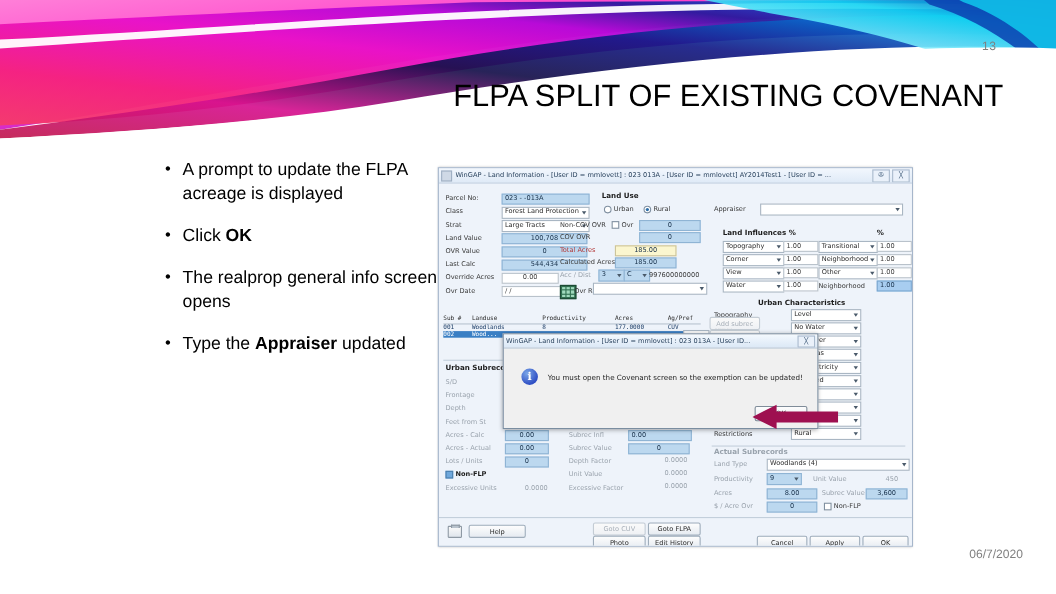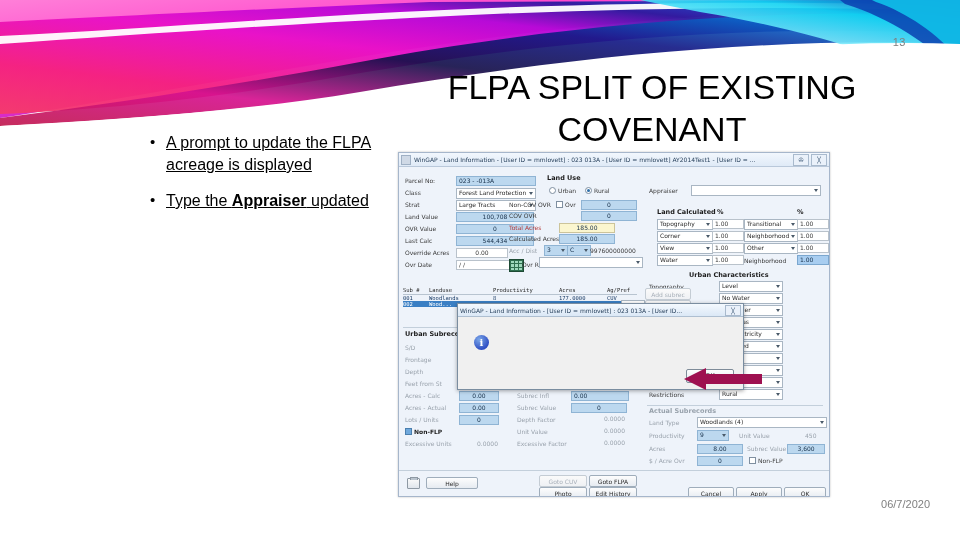--- a/index.html
+++ b/index.html
@@ -14,29 +14,29 @@
   
   .page-num{
     position:absolute;right:54px;top:36px;font-size:11px;color:#7f7f7f;
     font-family:"Liberation Sans", sans-serif;letter-spacing:.5px;
   }
   .slide-date{
     position:absolute;right:30px;bottom:30px;font-size:11px;color:#808080;
   }
   .slide-title{
     position:absolute;left:392px;top:66px;width:520px;
-    text-align:center;font-size:34px;line-height:42px;color:#000;
+    text-align:right;font-size:28px;line-height:42px;color:#000;
     font-family:"Liberation Sans", sans-serif;font-weight:400;
   }
   .bullets{
     position:absolute;left:148px;top:128px;width:250px;
     font-size:16px;line-height:22px;color:#000;
   }
   .bullets ul{margin:0;padding:0;list-style:none;}
-  .bullets li{margin:4px 0 14px 0;padding-left:18px;position:relative;text-decoration:underline;}
+  .bullets li{margin:16px 0 14px 0;padding-left:18px;position:relative;}
   .bullets li:before{content:"•";position:absolute;left:2px;top:-1px;font-size:15px;}
   .bullets b{font-weight:bold;}
 
   
   .app{
     position:absolute;left:398px;top:152px;width:430px;height:343px;
     background:#eef3fa;border:1px solid #a6b6cb;
     font-family:"DejaVu Sans", sans-serif;font-size:6px;color:#2b2b2b;
     box-shadow:0 0 2px rgba(0,0,0,.25);overflow:hidden;
   }
@@ -205,20 +205,22 @@
 </div>
 
 <div class="page-num">13</div>
 <div class="slide-date">06/7/2020</div>
 
 <div class="slide-title">FLPA SPLIT OF EXISTING COVENANT</div>
 
 <div class="bullets">
   <ul id="bullet-list-root">
       <li><span>A prompt to update the FLPA acreage is displayed</span></li>
+      <li><span>Click </span><b>OK</b></li>
+      <li><span>The realprop general info screen opens</span></li>
       <li><span>Type the </span><b>Appraiser</b><span> updated</span></li>
     </ul>
 </div>
 
 <div class="app">
 
   <div class="app-title">
     <span class="sysicon"></span>
     <span class="t-text">WinGAP - Land Information - [User ID = mmlovett] : 023    013A          - [User ID = mmlovett] AY2014Test1 - [User ID = ...</span>
     <span class="tbtn">✇</span>
@@ -286,21 +288,21 @@
     <div class="lbl-dim" style="position:absolute;left:110px;top:80px;">Acc / Dist</div>
     <div class="combo blue" style="position:absolute;left:145px;top:78px;width:20px;">3</div>
     <div class="combo blue" style="position:absolute;left:168px;top:78px;width:20px;">C</div>
     <div class="lbl" style="position:absolute;left:191px;top:80px;">997600000000</div>
 
     <div class="combo" style="position:absolute;left:140px;top:90px;width:100px;"></div>
 
     <div class="lbl" style="position:absolute;left:250px;top:20px;">Appraiser</div>
     <div class="combo" style="position:absolute;left:292px;top:18px;width:126px;"></div>
 
-    <div class="sect-title" style="position:absolute;left:258px;top:41px;">Land Calculated</div>
+    <div class="sect-title" style="position:absolute;left:258px;top:41px;">Land Influences</div>
     <div class="lbl-b" style="position:absolute;left:318px;top:41px;">%</div>
     <div class="lbl-b" style="position:absolute;left:398px;top:41px;">%</div>
 
     <div class="combo" style="position:absolute;left:258px;top:52px;width:52px;">Topography</div>
     <div class="combo" style="position:absolute;left:258px;top:64px;width:52px;">Corner</div>
     <div class="combo" style="position:absolute;left:258px;top:76px;width:52px;">View</div>
     <div class="combo" style="position:absolute;left:258px;top:88px;width:52px;">Water</div>
 
     <div class="fld white left" style="position:absolute;left:313px;top:52px;width:28px;">1.00</div>
     <div class="fld white left" style="position:absolute;left:313px;top:64px;width:28px;">1.00</div>
@@ -445,20 +447,21 @@
     <div class="btn" style="position:absolute;left:337px;top:320px;width:44px;">Apply</div>
     <div class="btn" style="position:absolute;left:385px;top:320px;width:40px;">OK</div>
 
     <div class="dlg">
       <div class="dlg-title">
         <span class="t-text">WinGAP - Land Information - [User ID = mmlovett] : 023    013A          - [User ID...</span>
         <span class="xbtn">╳</span>
       </div>
       <div class="dlg-body">
         <div class="dlg-ico">i</div>
+        <div class="dlg-msg">You must open the Covenant screen so the exemption can be updated!</div>
         <div class="dlg-ok">OK</div>
       </div>
     </div>
 
     <div class="arrow">
       <svg width="78" height="24" viewBox="0 0 78 24" xmlns="http://www.w3.org/2000/svg">
         <polygon points="0,12 22,1 22,7 78,7 78,17 22,17 22,23" fill="#9e1050"></polygon>
       </svg>
     </div>
 

